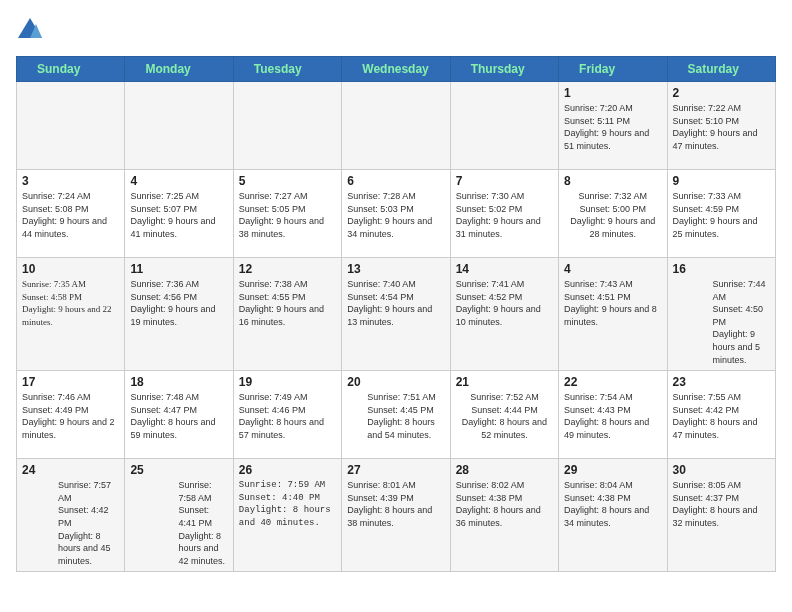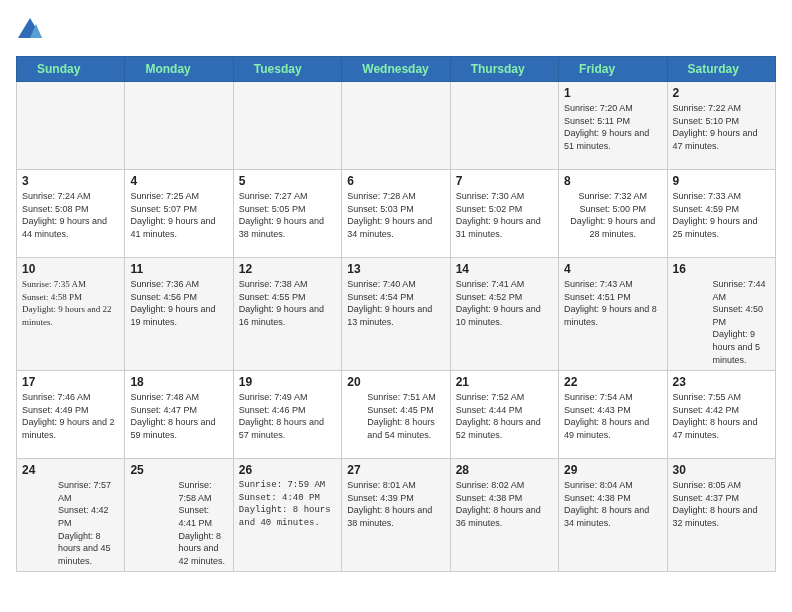--- a/index.html
+++ b/index.html
@@ -255,21 +255,21 @@
 Daylight: 8 hours and 57 minutes.</div>
         </td>
         <td>
           <div class="day-num">20</div>
           <div class="day-info" style="white-space: pre-line; margin-left: 20px;">Sunrise: 7:51 AM
 Sunset: 4:45 PM
 Daylight: 8 hours and 54 minutes.</div>
         </td>
         <td>
           <div class="day-num">21</div>
-          <div class="day-info" style="white-space: pre-line;">Sunrise: 7:52 AM
+          <div class="day-info" style="white-space: pre-line; text-align: center;">Sunrise: 7:52 AM
 Sunset: 4:44 PM
 Daylight: 8 hours and 52 minutes.</div>
         </td>
         <td>
           <div class="day-num">22</div>
           <div class="day-info" style="white-space: pre-line;">Sunrise: 7:54 AM
 Sunset: 4:43 PM
 Daylight: 8 hours and 49 minutes.</div>
         </td>
         <td>

